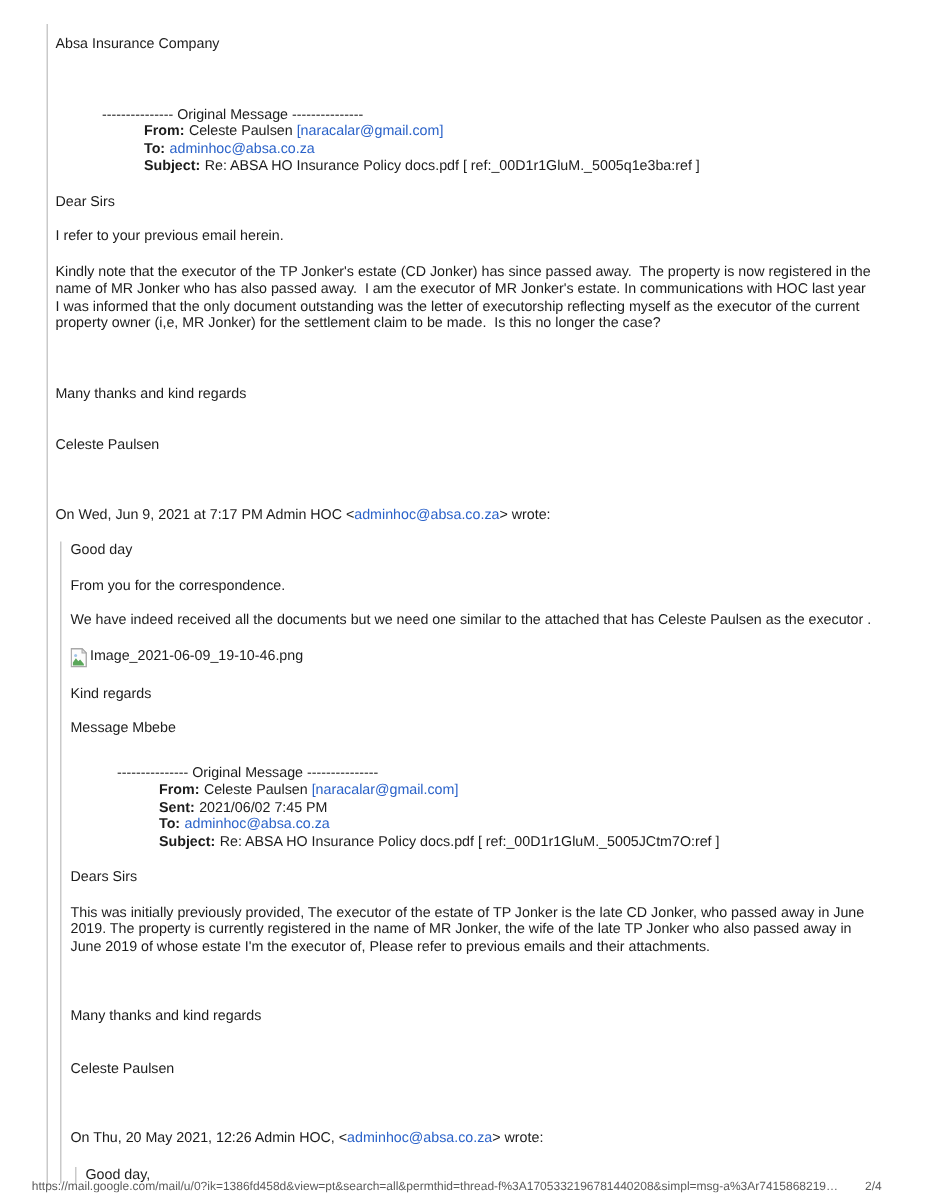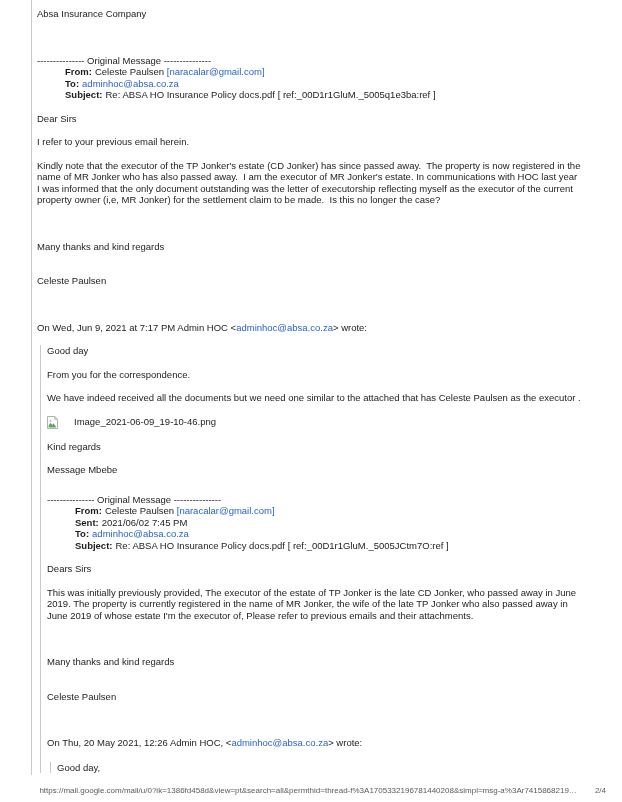--- a/index.html
+++ b/index.html
@@ -2,40 +2,40 @@
 <html><head>
 <meta charset="utf-8">
 <style>
   html,body { margin:0; padding:0; }
   body {
     width:622px; height:802px; background:#ffffff; position:relative; overflow:hidden;
     font-family:"Liberation Sans", sans-serif; color:#1c1c1c;
     font-size:9.5px; line-height:11.5px;
   }
   .outer-quote {
-    position:absolute; top:0; left:31px; right:0; height:775px; box-sizing:border-box;
+    position:absolute; top:16px; left:31px; right:0; height:775px; box-sizing:border-box;
     border-left:1px solid #c9c9c9; padding:0 40px 0 5px;
   }
   p { margin:12px 0; white-space:pre-wrap; }
   .letterhead { margin:8px 0 0 0; }
   .om { margin-top:35px; }
-  .om-row { white-space:pre-wrap; }
+  .om-row { white-space:pre-wrap;margin-left:31px; }
   .lbl { font-weight:bold; margin-right:3px;padding-left:28px; }
   .link { color:#2a62c9; text-decoration:none; cursor:pointer; }
   .sign { margin:12px 0; white-space:pre-wrap; }
   blockquote {
     margin:12px 0 0 3px; border-left:1px solid #c9c9c9; padding:0 0 0 6px;
   }
-  .attach { display:flex; align-items:center; gap:16px; margin:12px 0; cursor:pointer; }
+  .attach { display:flex; align-items:center; gap:2px; margin:12px 0; cursor:pointer; }
   .attach svg { display:block; }
   .om2 { margin-top:18px; }
   .q3 p { margin:13px 0; }
   .footer {
     position:absolute; left:3px; right:16px; bottom:7px;
-    display:flex; justify-content:flex-end; align-items:baseline;
+    display:flex; justify-content:center; align-items:baseline;
     font-size:8px; line-height:9px; color:#5a5a5a; white-space:nowrap; overflow:hidden;
   }
   .footer .url { overflow:hidden; text-overflow:clip; margin-right:18px; }
 </style>
 </head>
 <body>
 
 <div class="outer-quote">
 
   <p class="letterhead">Absa Insurance Company</p>

